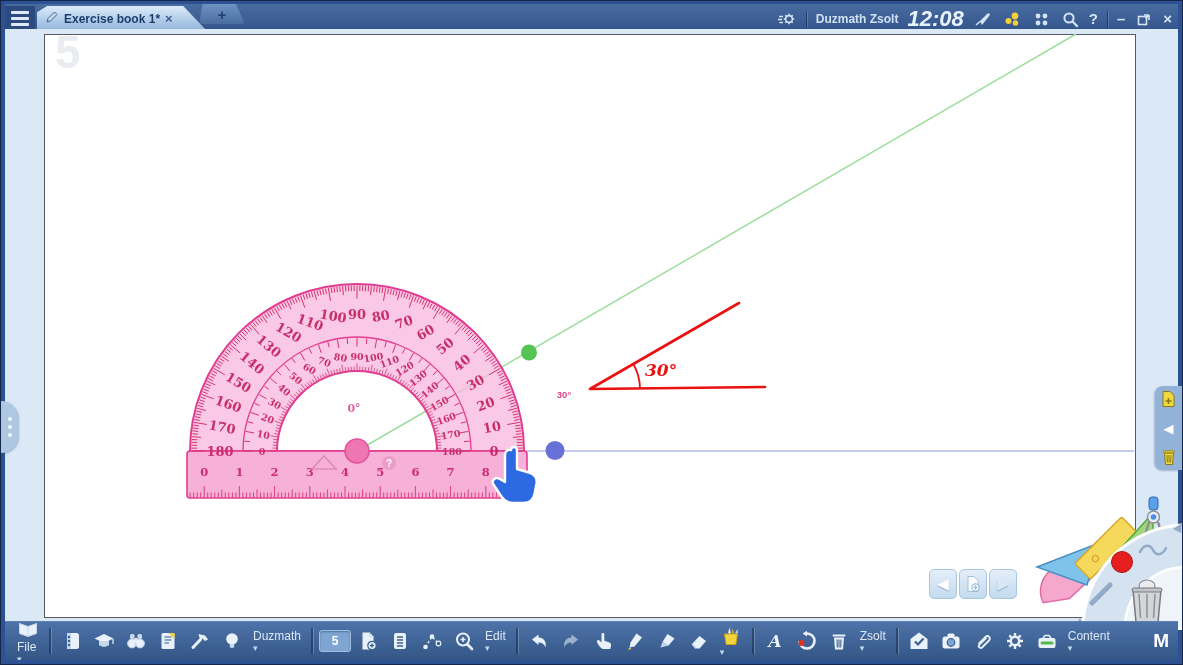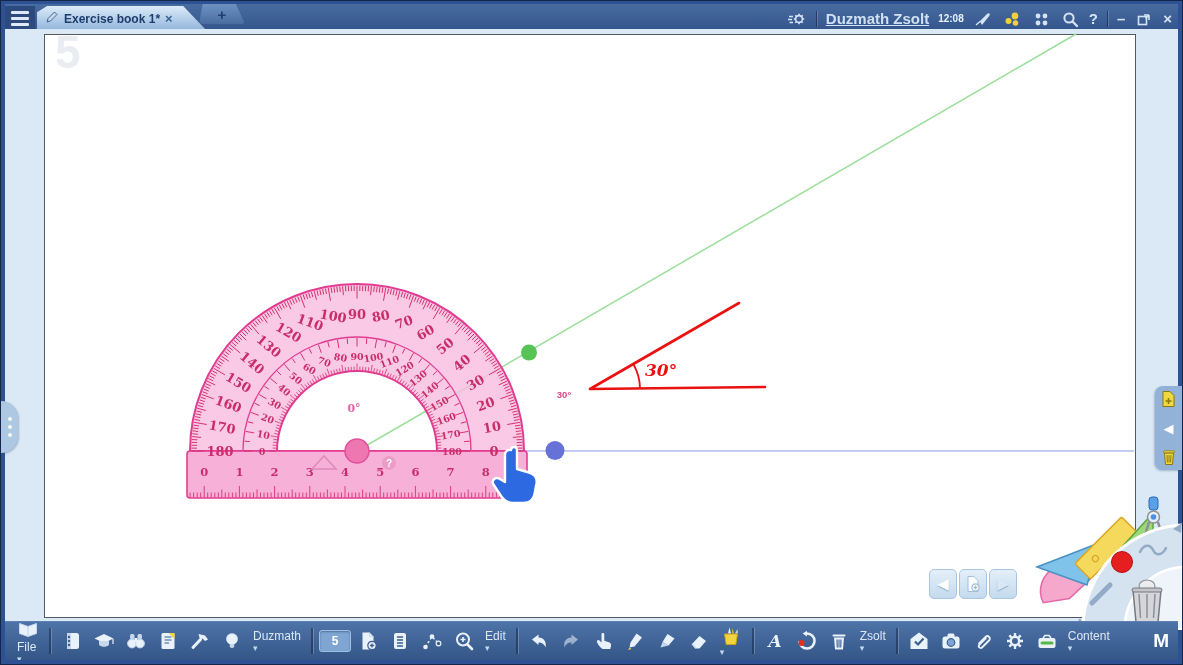--- a/index.html
+++ b/index.html
@@ -7,22 +7,22 @@
   
   .titlebar{position:absolute;left:4px;top:3px;right:4px;height:29px;background:linear-gradient(#486ba0,#31538a);display:flex;align-items:center;}
   .hamburger{width:30px;height:25px;background:#2c4a7e;display:flex;flex-direction:column;justify-content:center;gap:3px;align-items:center;cursor:pointer;}
   .hamburger i{display:block;width:18px;height:3px;background:#dfe9f5;border-radius:1px;}
   .tab{position:relative;margin-left:2px;height:25px;width:152px;display:flex;align-items:center;gap:5px;padding:0 10px 0 8px;background:linear-gradient(#dcebf9,#8fb3da);clip-path:polygon(0 100%,0 25%,6% 0,86% 0,100% 100%);border-radius:6px 6px 0 0;}
   .tab-title{font-size:12px;font-weight:bold;color:#1d3d6d;white-space:nowrap;}
   .tab-close{font-size:13px;font-weight:bold;color:#3c618f;cursor:pointer;line-height:1;}
   .newtab{height:20px;width:46px;margin-left:-8px;align-self:flex-start;background:linear-gradient(#6d92c1,#4a6da0);clip-path:polygon(8% 0,80% 0,100% 100%,0 100%);display:flex;align-items:center;justify-content:center;color:#21406e;font-size:15px;font-weight:bold;border-radius:0 0 4px 4px;cursor:pointer;}
   .tb-right{margin-left:auto;display:flex;align-items:center;gap:9px;padding-right:6px;color:#d5e4f4;}
   .tb-right .sep{width:1px;height:16px;background:rgba(12,30,60,.55);box-shadow:1px 0 0 rgba(255,255,255,.18);}
-  .tb-user{font-size:15px;font-weight:bold;color:#cfe0f2;text-decoration:underline;}
-  .tb-time{font-size:10px;font-weight:bold;color:#e9f3fd;}
+  .tb-user{font-size:12px;font-weight:bold;color:#cfe0f2;}
+  .tb-time{font-size:22px;font-weight:bold;color:#e9f3fd;font-style:italic;}
   .tb-ico{width:20px;height:20px;display:flex;align-items:center;justify-content:center;cursor:pointer;}
   .tb-glyph{font-size:15px;font-weight:bold;color:#d5e4f4;cursor:pointer;line-height:1;}
   
   .workspace{position:absolute;left:4px;top:28px;right:4px;bottom:43px;background:#dbe8f6;}
   .canvas{position:absolute;left:39px;top:5px;width:1092px;height:584px;background:#ffffff;border:1.5px solid #54585f;box-sizing:border-box;}
   .watermark{position:absolute;left:10px;top:-10px;font-size:46px;font-weight:bold;color:#e9edf1;user-select:none;}
   .overlay{position:absolute;left:0;top:0;width:1183px;height:665px;pointer-events:none;}
   
   .navbtns{position:absolute;left:924px;top:540px;display:flex;gap:2px;}
   .navbtn{width:26px;height:28px;border-radius:5px;background:linear-gradient(#e4eff9,#c3daee);border:1px solid #a8c6e2;display:flex;align-items:center;justify-content:center;cursor:pointer;}

